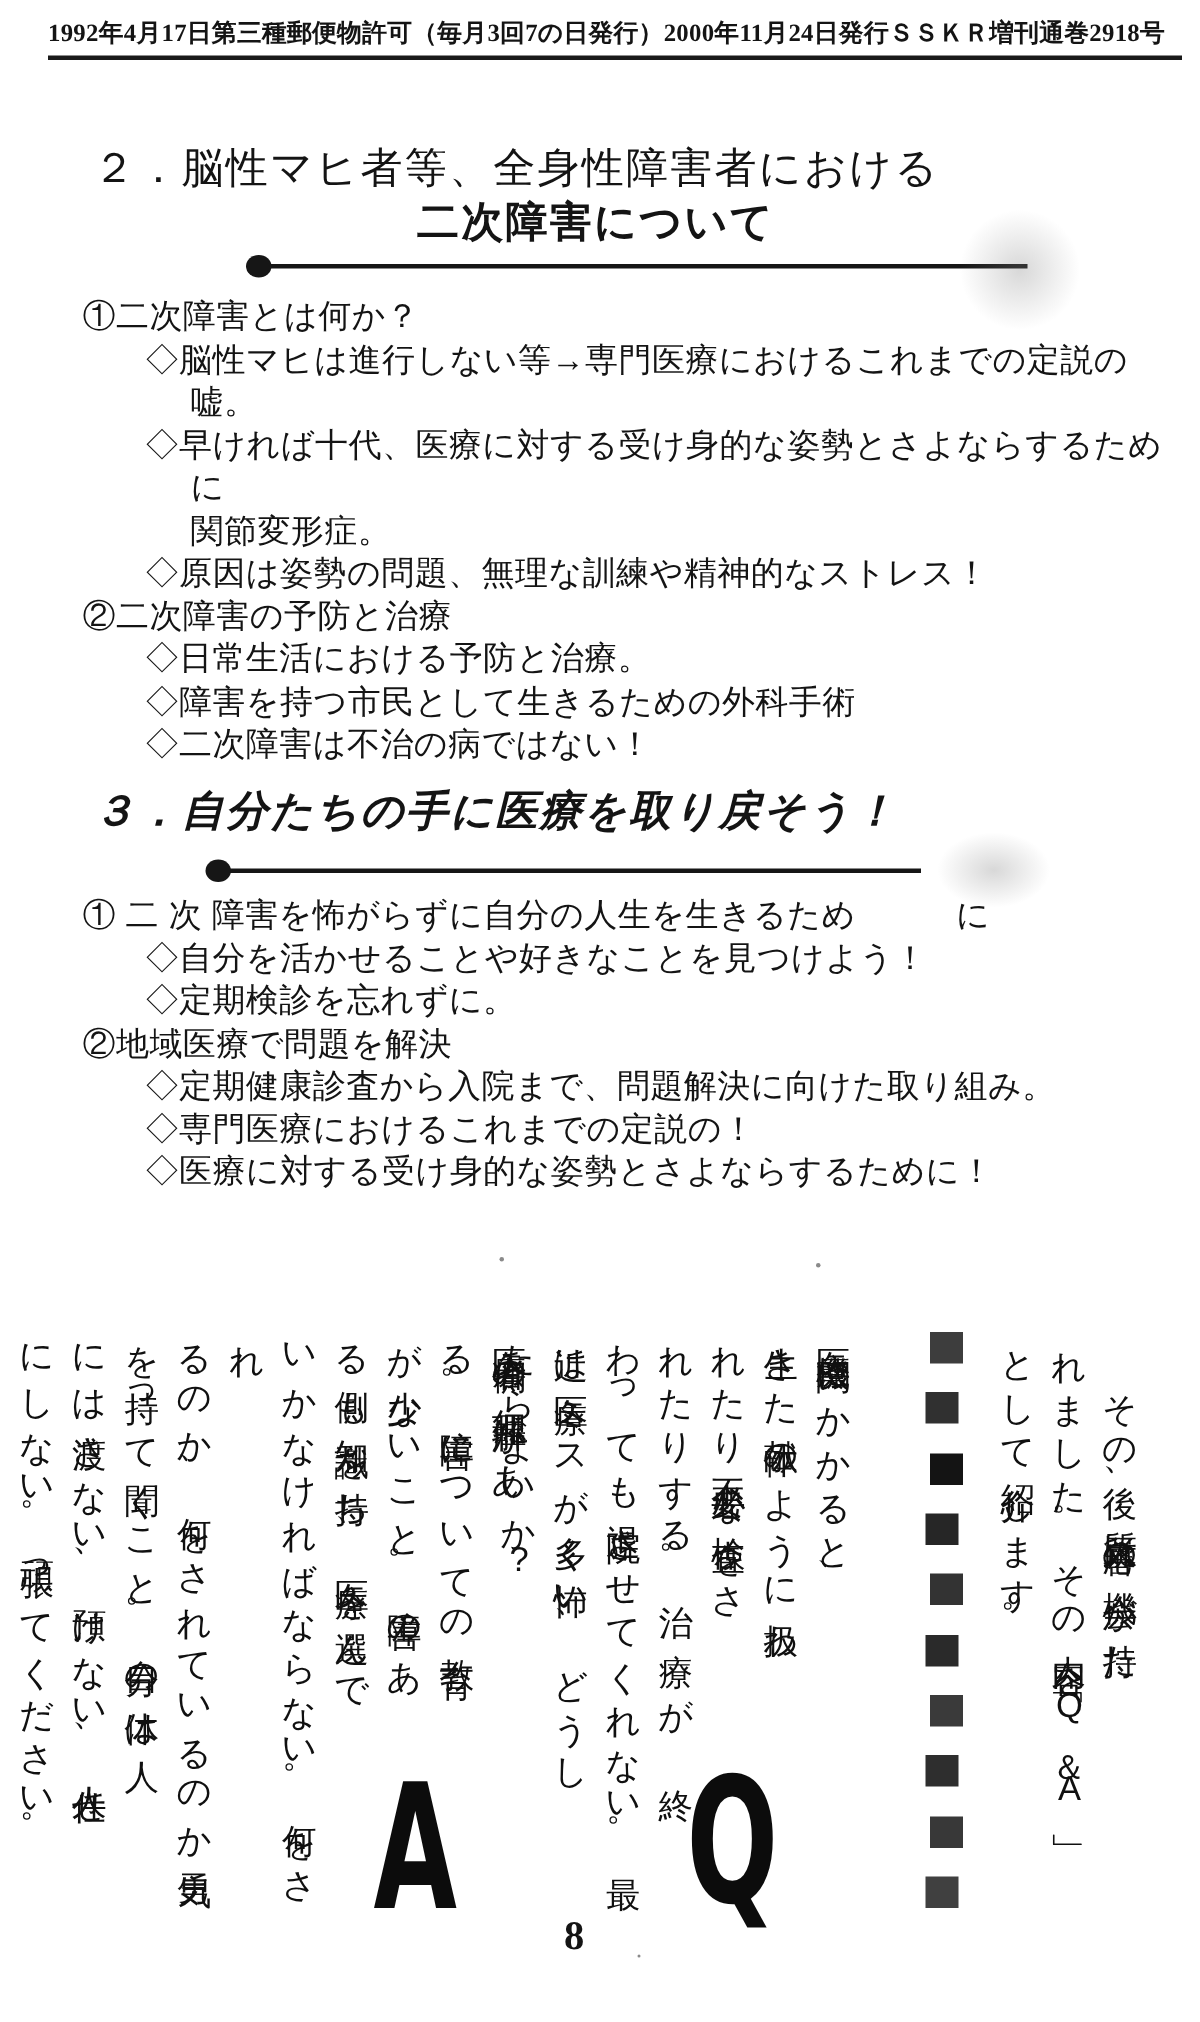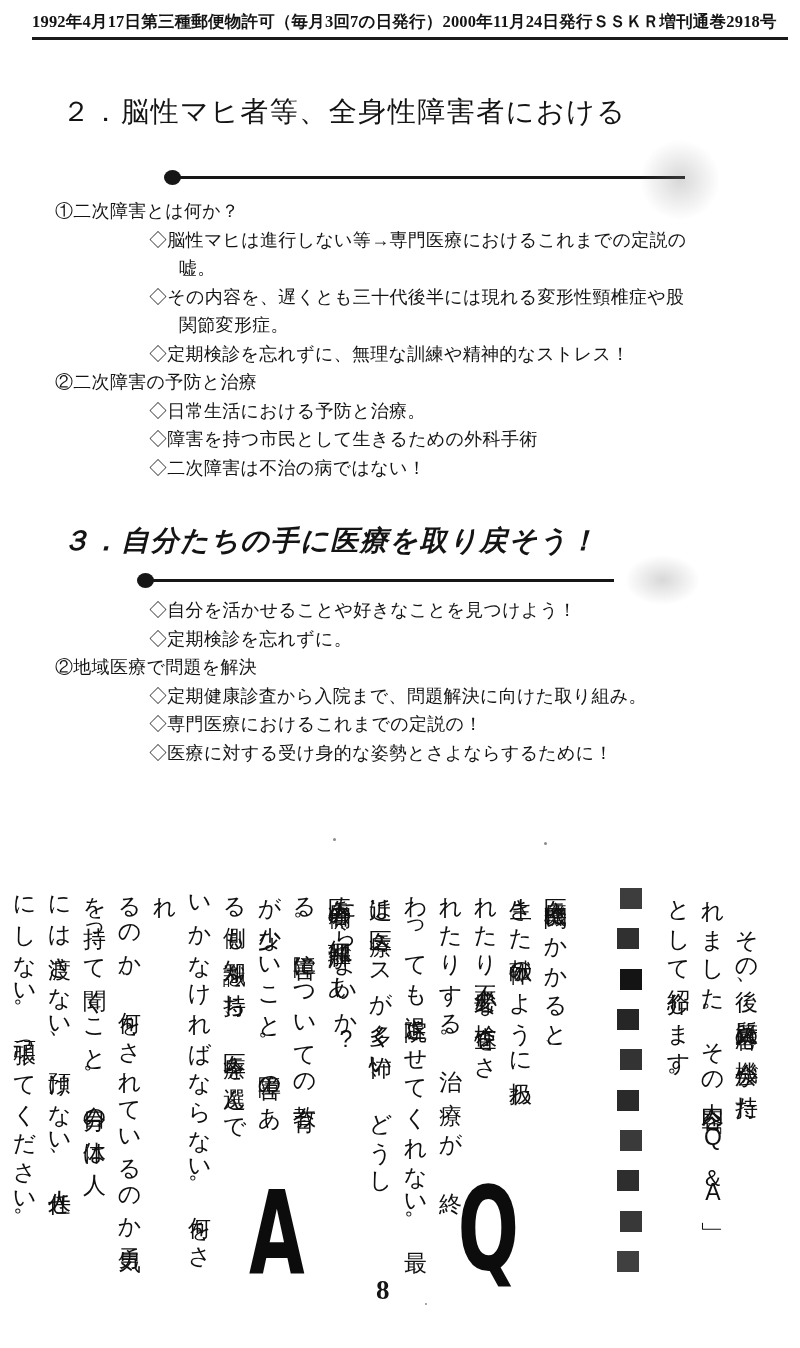--- a/index.html
+++ b/index.html
@@ -16,25 +16,25 @@
   }
   
   .h2a{position:absolute;top:93px;left:62px;font-size:28px;font-weight:normal;letter-spacing:1.5px;white-space:nowrap;}
   .h2b{position:absolute;top:129px;left:278px;font-size:28px;font-weight:bold;letter-spacing:1.5px;white-space:nowrap;}
   .h3{position:absolute;top:522px;left:62px;font-size:28px;font-weight:bold;letter-spacing:1.5px;white-space:nowrap;font-style:italic;}
   .rule{position:absolute;height:3px;background:#161616;}
   .rule::before{content:"";position:absolute;left:-3px;top:-6px;width:17px;height:15px;background:#161616;border-radius:50%;}
   .rule2{top:176px;left:167px;width:518px;}
   .rule3{top:579px;left:140px;width:474px;}
   
-  .outline{position:absolute;left:55px;width:730px;font-size:18px;line-height:28.5px;letter-spacing:.3px;}
+  .outline{position:absolute;left:55px;width:730px;font-size:22px;line-height:28.5px;letter-spacing:.3px;}
   .outline2{top:197px;}
   .outline3{top:596px;}
   .oline{white-space:pre-line;}
-  .lv2{margin-left:94px;padding-left:30px;text-indent:-30px;}
+  .lv2{margin-left:42px;padding-left:30px;text-indent:-30px;}
   
   .vpara{
     position:absolute;writing-mode:vertical-rl;text-orientation:upright;
     white-space:pre-line;font-size:23px;line-height:35px;letter-spacing:3px;color:#101010;
   }
   .intro{top:884px;right:36px;height:400px;text-indent:30px;line-height:34px;}
   .qpara{top:880px;right:192px;height:400px;}
   .apara{top:880px;right:408px;height:402px;}
   .dropbox{float:right;display:block;}
   .qbox{width:138px;height:100px;}
@@ -72,39 +72,41 @@
   .sp3{left:425px;top:1303px;width:2px;height:2px;}
 </style>
 </head>
 <body>
 
 <div class="page">
 
   <div class="masthead">1992年4月17日第三種郵便物許可（毎月3回7の日発行）2000年11月24日発行ＳＳＫＲ増刊通巻2918号</div>
 
   <div class="h2a">２．脳性マヒ者等、全身性障害者における</div>
+  <div class="h2b">二次障害について</div>
   <div class="rule rule2"></div>
 
   <div class="outline outline2">
     <div class="oline lv1">①二次障害とは何か？</div>
     <div class="oline lv2">◇脳性マヒは進行しない等→専門医療におけるこれまでの定説の
 嘘。</div>
-    <div class="oline lv2">◇その内容を、遅くとも三十代後半には現れる変形性頸椎症や股
+    <div class="oline lv2">◇早ければ十代、医療に対する受け身的な姿勢とさよならするために
 関節変形症。</div>
-    <div class="oline lv2">◇定期検診を忘れずに、無理な訓練や精神的なストレス！</div>
+    <div class="oline lv2">◇原因は姿勢の問題、無理な訓練や精神的なストレス！</div>
     <div class="oline lv1">②二次障害の予防と治療</div>
     <div class="oline lv2">◇日常生活における予防と治療。</div>
     <div class="oline lv2">◇障害を持つ市民として生きるための外科手術</div>
     <div class="oline lv2">◇二次障害は不治の病ではない！</div>
   </div>
 
   <div class="h3">３．自分たちの手に医療を取り戻そう！</div>
   <div class="rule rule3"></div>
 
   <div class="outline outline3">
+    <div class="oline lv1">① 二 次 障害を怖がらずに自分の人生を生きるため　　　に</div>
     <div class="oline lv2">◇自分を活かせることや好きなことを見つけよう！</div>
     <div class="oline lv2">◇定期検診を忘れずに。</div>
     <div class="oline lv1">②地域医療で問題を解決</div>
     <div class="oline lv2">◇定期健康診査から入院まで、問題解決に向けた取り組み。</div>
     <div class="oline lv2">◇専門医療におけるこれまでの定説の！</div>
     <div class="oline lv2">◇医療に対する受け身的な姿勢とさよならするために！</div>
   </div>
 
   <div class="vpara intro">その後、質疑応答の機会が持た
 れました。その内容を「Q＆A」

